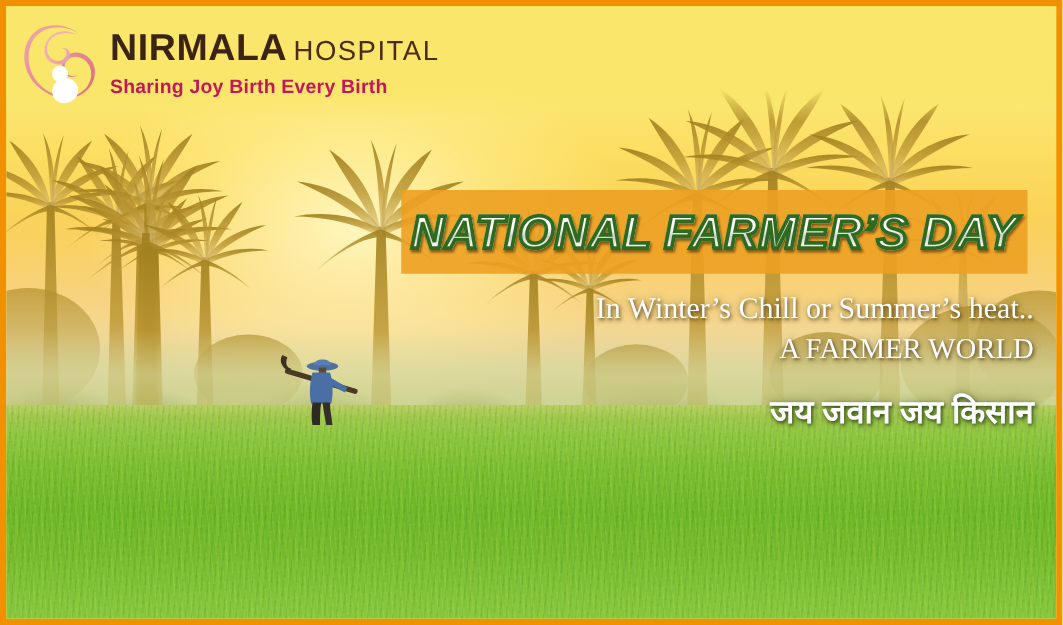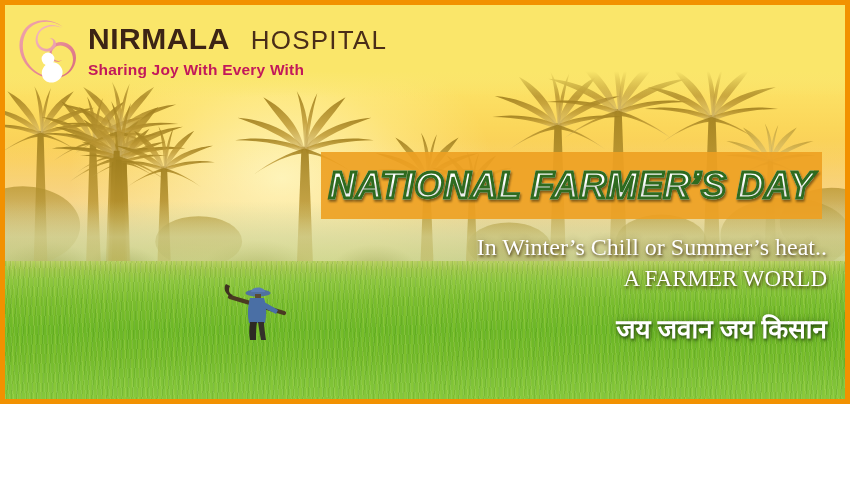--- a/index.html
+++ b/index.html
@@ -1,20 +1,20 @@
 <!DOCTYPE html>
 <html><head>
 <meta charset="utf-8">
 <style>
   html,body{margin:0;padding:0;background:#fff;}
   body{font-family:"Liberation Sans",sans-serif;}
 
   .banner{
     position:relative;
-    width:850px;height:404px;
+    width:850px;height:500px;
     box-sizing:border-box;
     border:5px solid #f29100;
     overflow:hidden;
     background:#fae66a;
   }
 
   
   .scene{
     position:absolute;left:0;top:0;right:0;bottom:0;
     overflow:hidden;
@@ -92,21 +92,21 @@
   .logo-mark{
     position:relative;width:62px;height:72px;margin-left:13px;flex:0 0 auto;
   }
   .logo-text{margin-left:8px;line-height:1;}
   .brand-row{display:flex;align-items:baseline;white-space:nowrap;}
   .brand-main{
     font-size:30px;font-weight:bold;color:#3c2415;letter-spacing:.5px;
     font-family:"Liberation Sans",sans-serif;
   }
   .brand-sub{
-    font-size:26px;font-weight:normal;color:#4a2d18;letter-spacing:1.2px;margin-left:21px;
+    font-size:22px;font-weight:normal;color:#4a2d18;letter-spacing:1.2px;margin-left:5px;
     font-family:"Liberation Sans",sans-serif;
     text-align:center;
   }
   .tagline{
     margin-top:8px;font-size:15.5px;font-weight:bold;color:#c2185b;letter-spacing:.2px;
     font-family:"Liberation Sans",sans-serif;white-space:nowrap;
   }
 
   
   .title-band{
@@ -352,21 +352,21 @@
                C42,49 36,46 31,48 Z" fill="#ffffff"></path>
 
       <circle cx="30" cy="44" r="6.4" fill="#ffffff"></circle>
     </svg>
 
     <div class="logo-text">
       <div class="brand-row">
         <span class="brand-main">NIRMALA</span>
         <span class="brand-sub">HOSPITAL</span>
       </div>
-      <div class="tagline">Sharing Joy With Every With</div>
+      <div class="tagline">Sharing Joy Birth Every Birth</div>
     </div>
   </div>
 
   <div class="title-band">
     <span class="title-text">NATIONAL FARMER’S DAY</span>
   </div>
 
   <div class="quote">
     <div class="q1">In Winter’s Chill or Summer’s heat..</div>
     <div class="q2">A FARMER WORLD</div>

